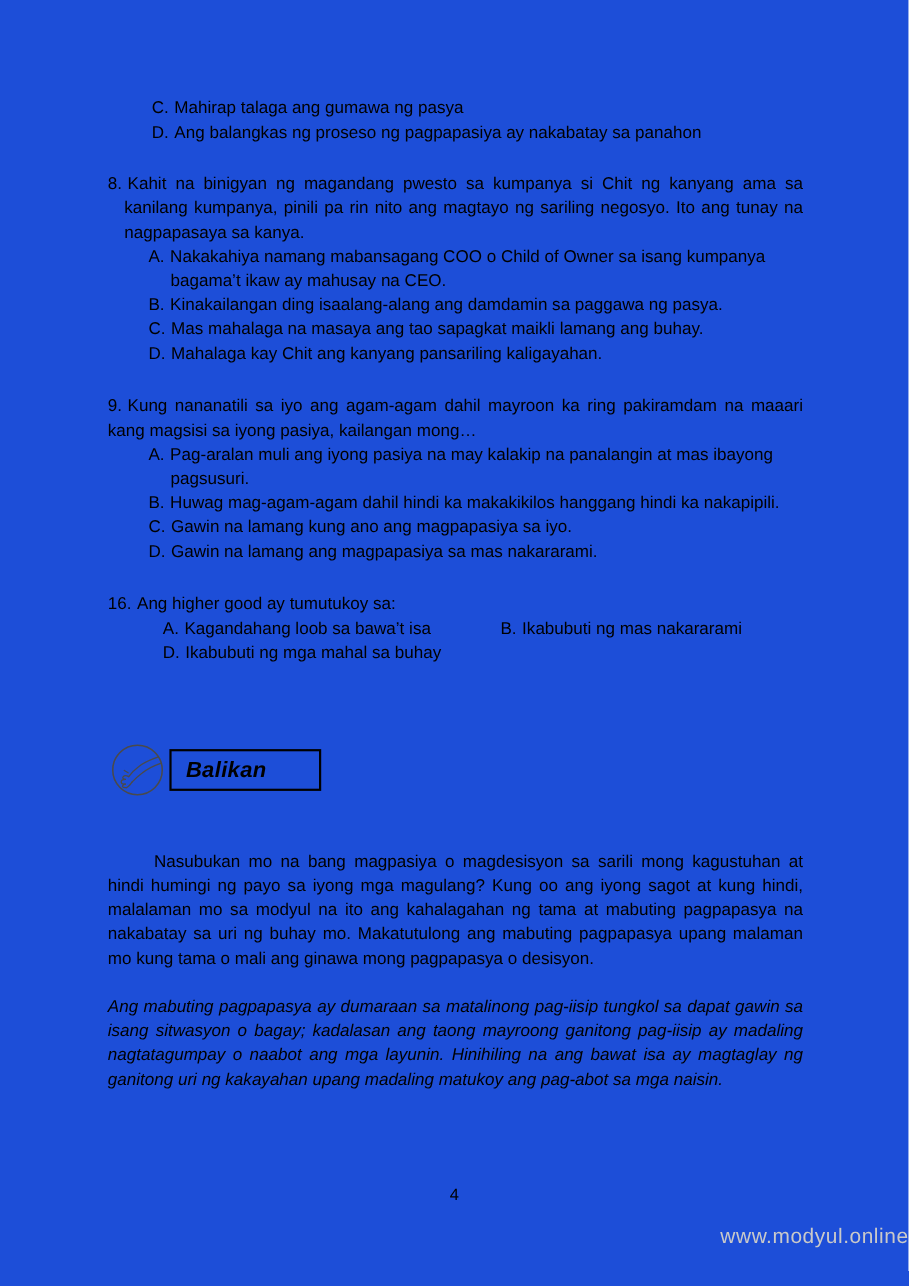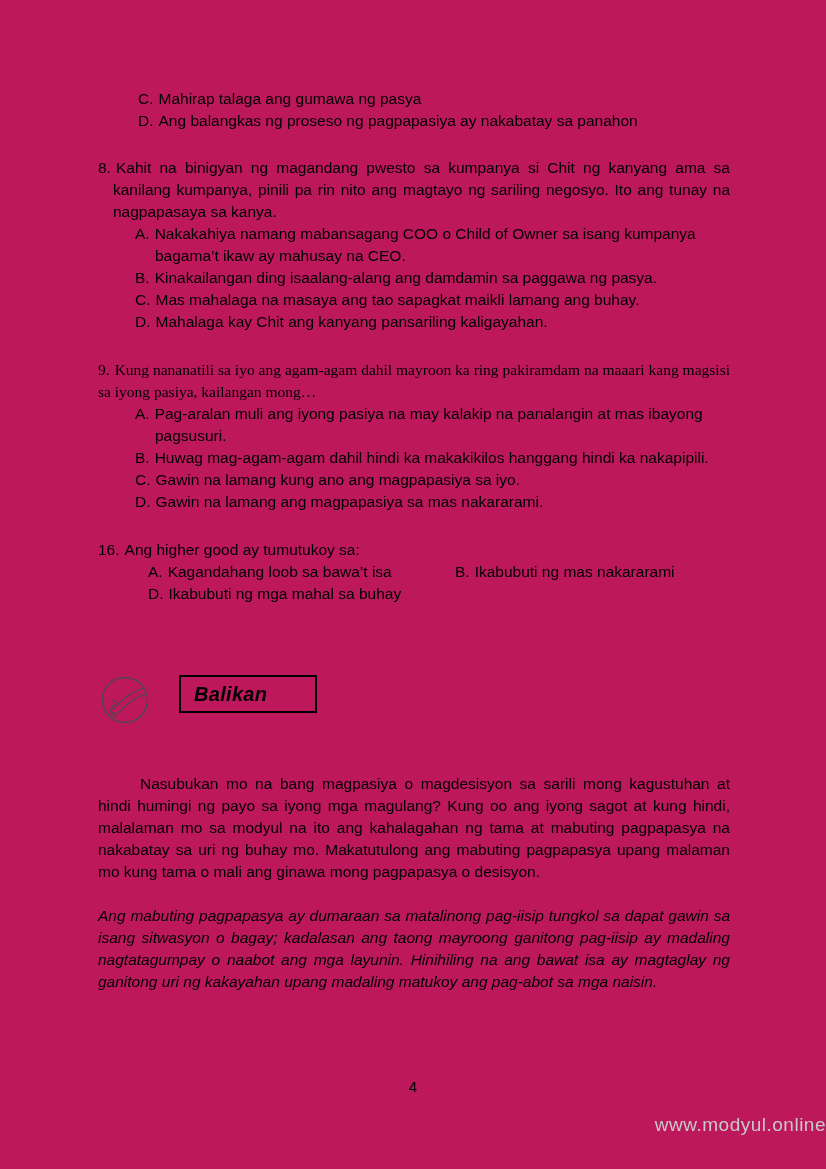--- a/index.html
+++ b/index.html
@@ -1,21 +1,21 @@
 <!DOCTYPE html>
 <html><head>
 <meta charset="utf-8">
 <style>
   html, body { margin: 0; padding: 0; background: #ffffff; }
   .page {
     position: relative;
     width: 826px;
     height: 1169px;
     margin: 0 auto;
-    background: #be185d;
+    background: #1d4ed8;
     color: #000000;
     font-family: "Liberation Sans", sans-serif;
     overflow: hidden;
   }
   .content {
     position: absolute;
     left: 98px;
     top: 0;
     width: 632px;
     padding-top: 88px;
@@ -25,33 +25,33 @@
   .opt-list { margin-left: 37px; }
   .opt-list.leftover { margin-left: 40px; }
   .opt { padding-left: 20px; text-indent: -20px; }
   .lbl { margin-right: 5px; }
   .qlead-hang {
     margin-top: 25px;
     padding-left: 15px;
     text-indent: -15px;
     text-align: justify;
   }
-  .qlead-just { margin-top: 26px; text-align: justify; font-family: Liberation Serif, serif; }
+  .qlead-just { margin-top: 26px; text-align: justify; }
   .qlead-plain { margin-top: 26px; }
   .qnum { margin-right: 5px; }
   .q10opts {
     margin-left: 50px;
     display: grid;
     grid-template-columns: 307px 1fr;
   }
   .balikan-row {
     margin-top: 70px;
     margin-left: 2px;
     display: flex;
-    gap: 25px;
+    align-items: center;
   }
   .balikan-icon { width: 50px; height: 50px; flex: none; }
   .balikan-box {
     margin-left: 4px;
     border: 2px solid #000000;
     width: 121px;
     height: 34px;
     display: flex;
     align-items: center;
     padding-left: 13px;

